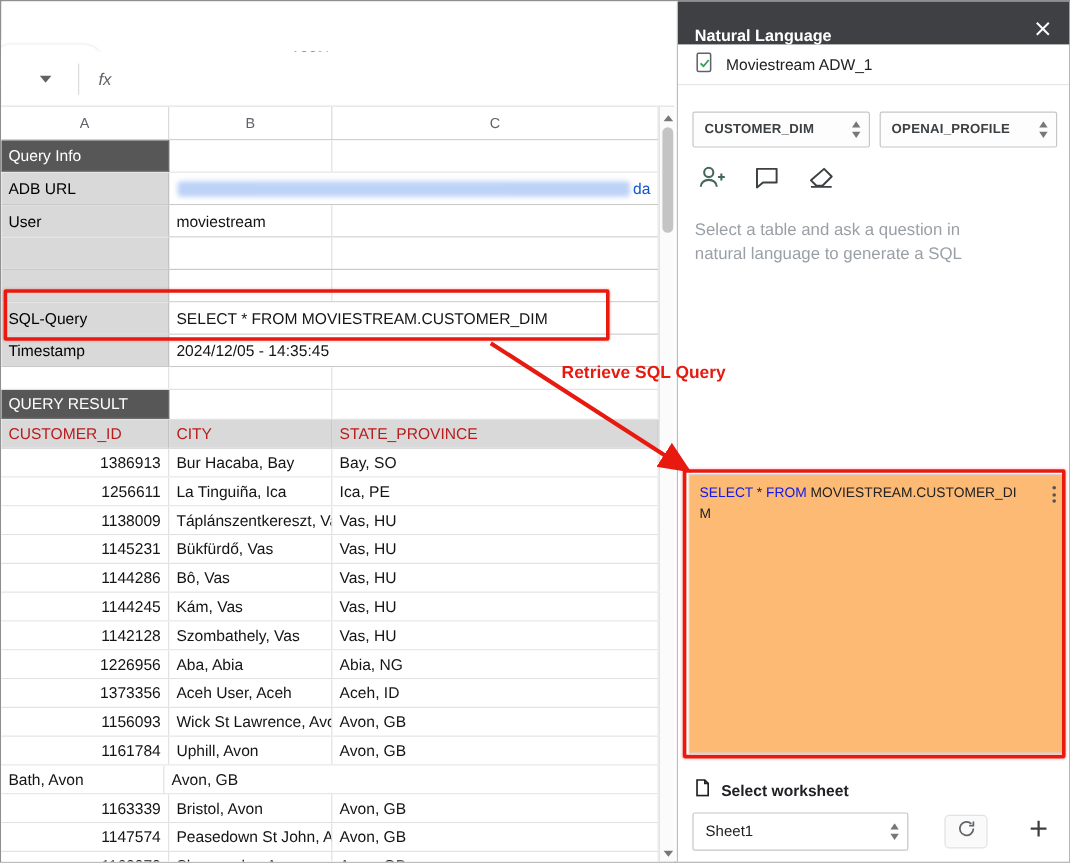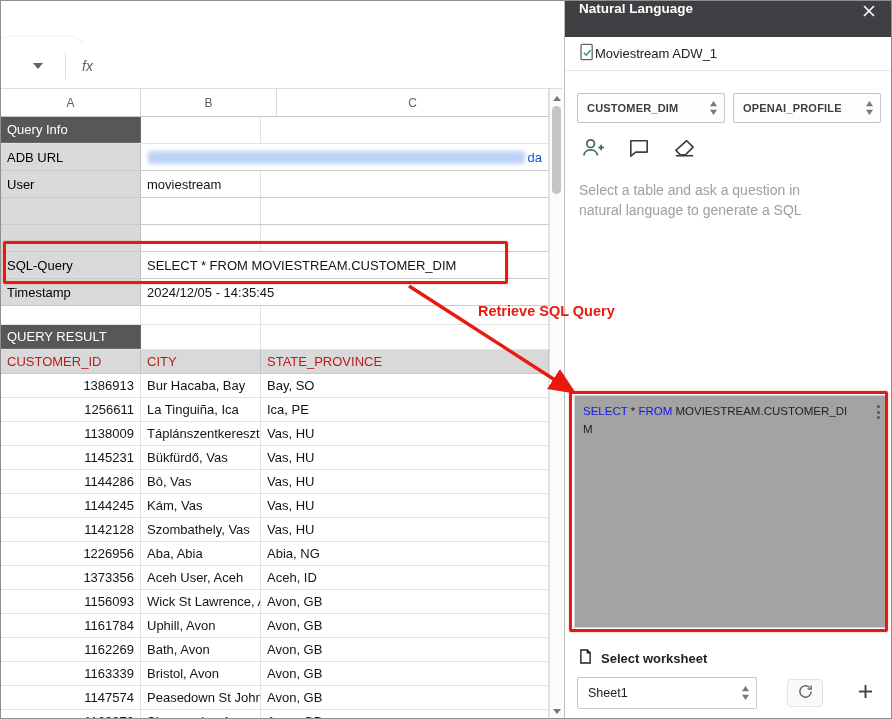--- a/index.html
+++ b/index.html
@@ -43,77 +43,77 @@
   .grid { position:absolute; left:0; top:88px; width:548px; height:631px; overflow:hidden; background:#fff; }
   .col-headers { display:flex; height:28px; background:#fff; border-bottom:1px solid #c6c6c6; }
   .ch { display:flex; align-items:center; justify-content:center; font-size:12px; color:#5f6368; border-right:1px solid #d9d9d9; cursor:pointer; }
   .chA { width:140px; } .chB { width:136px; } .chC { flex:1; }
   .row { display:flex; background:#fff; border-bottom:1px solid #e2e2e2; }
   .h27 { height:27px; } .h19 { height:19px; } .h25 { height:25px; } .h24 { height:24px; }
   .cell {
     padding:0 6px; display:flex; align-items:center; font-size:13px; color:#141414;
     border-right:1px solid #e2e2e2; overflow:hidden; white-space:nowrap; cursor:cell;
   }
-  .cA { width:140px; } .cB { width:120px; } .cC { flex:1; }
+  .cA { width:140px; } .cB { width:136px; } .cC { flex:1; }
   .merged { flex:1; }
   .dark  { background:var(--dark-cell,#575757); color:#fff; border-right-color:#6b6b6b; border-bottom:1px solid #6b6b6b; }
   .gray  { background:var(--gray-cell,#d9d9d9); color:#000; border-right-color:#c2c2c2; }
   .row.grayline { border-bottom-color:#c9c9c9; }
   .th { background:var(--gray-cell,#d9d9d9); color:#b91c1c; border-right-color:#c2c2c2; }
   .num { justify-content:flex-end; }
   .blur-bar { flex:1; height:13px; margin:0 3px 0 1px; border-radius:3px; background:#bcd2f7; filter:blur(2px); }
   .link-tail { color:var(--link,#1155cc); font-size:13px; }
   
   .vscroll { position:absolute; left:548px; top:88px; width:13px; height:631px; background:#fbfbfb; border-left:1px solid #e3e3e3; }
   .scroll-arrow { position:absolute; left:0; width:13px; height:14px; display:flex; align-items:center; justify-content:center; cursor:pointer; }
   .tri-up { width:0; height:0; border-left:4px solid transparent; border-right:4px solid transparent; border-bottom:5px solid #777; }
   .tri-down { width:0; height:0; border-left:4px solid transparent; border-right:4px solid transparent; border-top:5px solid #777; }
   .scroll-thumb { position:absolute; left:2px; top:17px; width:9px; height:88px; background:#c4c4c4; border-radius:5px; cursor:grab; }
   
   .panel { position:absolute; left:563px; top:0; width:329px; height:719px; background:#fff; border-left:1px solid #bdbdbd; }
   .panel-header {
     height:36px; background:var(--panel-hdr,#3e4043); color:#fff;
-    display:flex; align-items:flex-start; padding:0 14px; font-size:13.5px; font-weight:bold;
+    display:flex; align-items:flex-end; padding:0 14px; font-size:13.5px; font-weight:bold;
   }
   .close-btn { margin-left:auto; display:flex; padding:4px; cursor:pointer; }
-  .conn-row { height:34px; display:flex; align-items:center; padding:0 14px; border-bottom:1px solid #e6e6e6; font-size:13px; color:#202124; }
+  .conn-row { height:34px; display:flex; align-items:center; gap:10px; padding:0 14px; border-bottom:1px solid #e6e6e6; font-size:13px; color:#202124; }
   .selectors { display:flex; gap:8px; margin:22px 12px 0; }
   .selector {
     flex:1; height:30px; border:1px solid #c6c6c6; border-radius:2px; background:#fdfdfd;
     display:flex; align-items:center; padding:0 6px 0 9px; font-size:11px; font-weight:bold;
     color:#3c4043; letter-spacing:.2px; cursor:pointer; overflow:hidden; white-space:nowrap;
   }
   .selector .spin { margin-left:auto; display:flex; }
   .action-icons { display:flex; gap:18px; margin:12px 14px 0; align-items:center; }
   .action-btn { display:flex; padding:2px; cursor:pointer; }
   .placeholder { margin:16px 14px 0; width:262px; font-size:14px; line-height:1.45; color:#9aa0a6; }
   .sql-box {
     position:absolute; left:9px; top:394px; width:313px; height:233px;
-    border:1px solid #d2d2d2; background:#a3a3a3; padding:7px 14px 6px 8px;
+    border:1px solid #d2d2d2; background:#fdba74; padding:7px 14px 6px 8px;
     font-size:11.5px; line-height:1.55; color:#222; cursor:text;
   }
   .sql-box .kw { color:var(--kw,#1018ee); }
   .vdots { position:absolute; right:4px; top:7px; display:flex; flex-direction:column; gap:2.5px; padding:2px; cursor:pointer; }
   .vdots i { width:3px; height:3px; border-radius:50%; background:#555; }
   .ws-label { position:absolute; left:14px; top:648px; display:flex; align-items:center; gap:9px; font-size:13px; font-weight:bold; color:#202124; }
   .bottom-controls { position:absolute; left:12px; top:676px; width:306px; display:flex; align-items:center; }
   .ws-select {
     width:180px; height:32px; border:1px solid #c6c6c6; border-radius:2px; background:#fff;
     display:flex; align-items:center; padding:0 6px 0 10px; font-size:12.5px; color:#202124; cursor:pointer;
   }
   .ws-select .spin { margin-left:auto; display:flex; }
   .icon-btn { display:flex; align-items:center; justify-content:center; cursor:pointer; }
   .refresh-btn { margin-left:30px; width:36px; height:28px; border:1px solid #e2e2e2; border-radius:4px; background:#fafafa; }
   .plus-btn { margin-left:28px; width:28px; height:28px; }
   
   .annot { position:absolute; pointer-events:none; z-index:60; }
   .annot-rect { border:3px solid var(--annot,#e8190f); border-radius:2px; box-shadow:0 0 2px rgba(232,25,15,.4); }
   .rect1 { left:2px; top:240px; width:505px; height:43px; }
   .rect2 { left:568px; top:390px; width:319px; height:241px; }
-  .annot-label { left:477px; top:302px; font-size:14.5px; font-weight:bold; color:var(--annot,#e8190f); }
+  .annot-label { left:467px; top:302px; font-size:14.5px; font-weight:bold; color:var(--annot,#e8190f); }
   .arrow-svg { left:0; top:0; width:892px; height:719px; }
 </style>
 </head>
 <body>
 
 <div class="app">
 
   <div class="toolbar">
     <div class="menus-pill">
       <span>
@@ -302,21 +302,20 @@
           <div class="cell cA num">1156093</div>
           <div class="cell cB">Wick St Lawrence, Avon</div>
           <div class="cell cC">Avon, GB</div>
         </div>
         <div class="row h24">
           <div class="cell cA num">1161784</div>
           <div class="cell cB">Uphill, Avon</div>
           <div class="cell cC">Avon, GB</div>
         </div>
         <div class="row h24">
-          <div class="cell cA num">1162269</div>
           <div class="cell cB">Bath, Avon</div>
           <div class="cell cC">Avon, GB</div>
         </div>
         <div class="row h24">
           <div class="cell cA num">1163339</div>
           <div class="cell cB">Bristol, Avon</div>
           <div class="cell cC">Avon, GB</div>
         </div>
         <div class="row h24">
           <div class="cell cA num">1147574</div>

